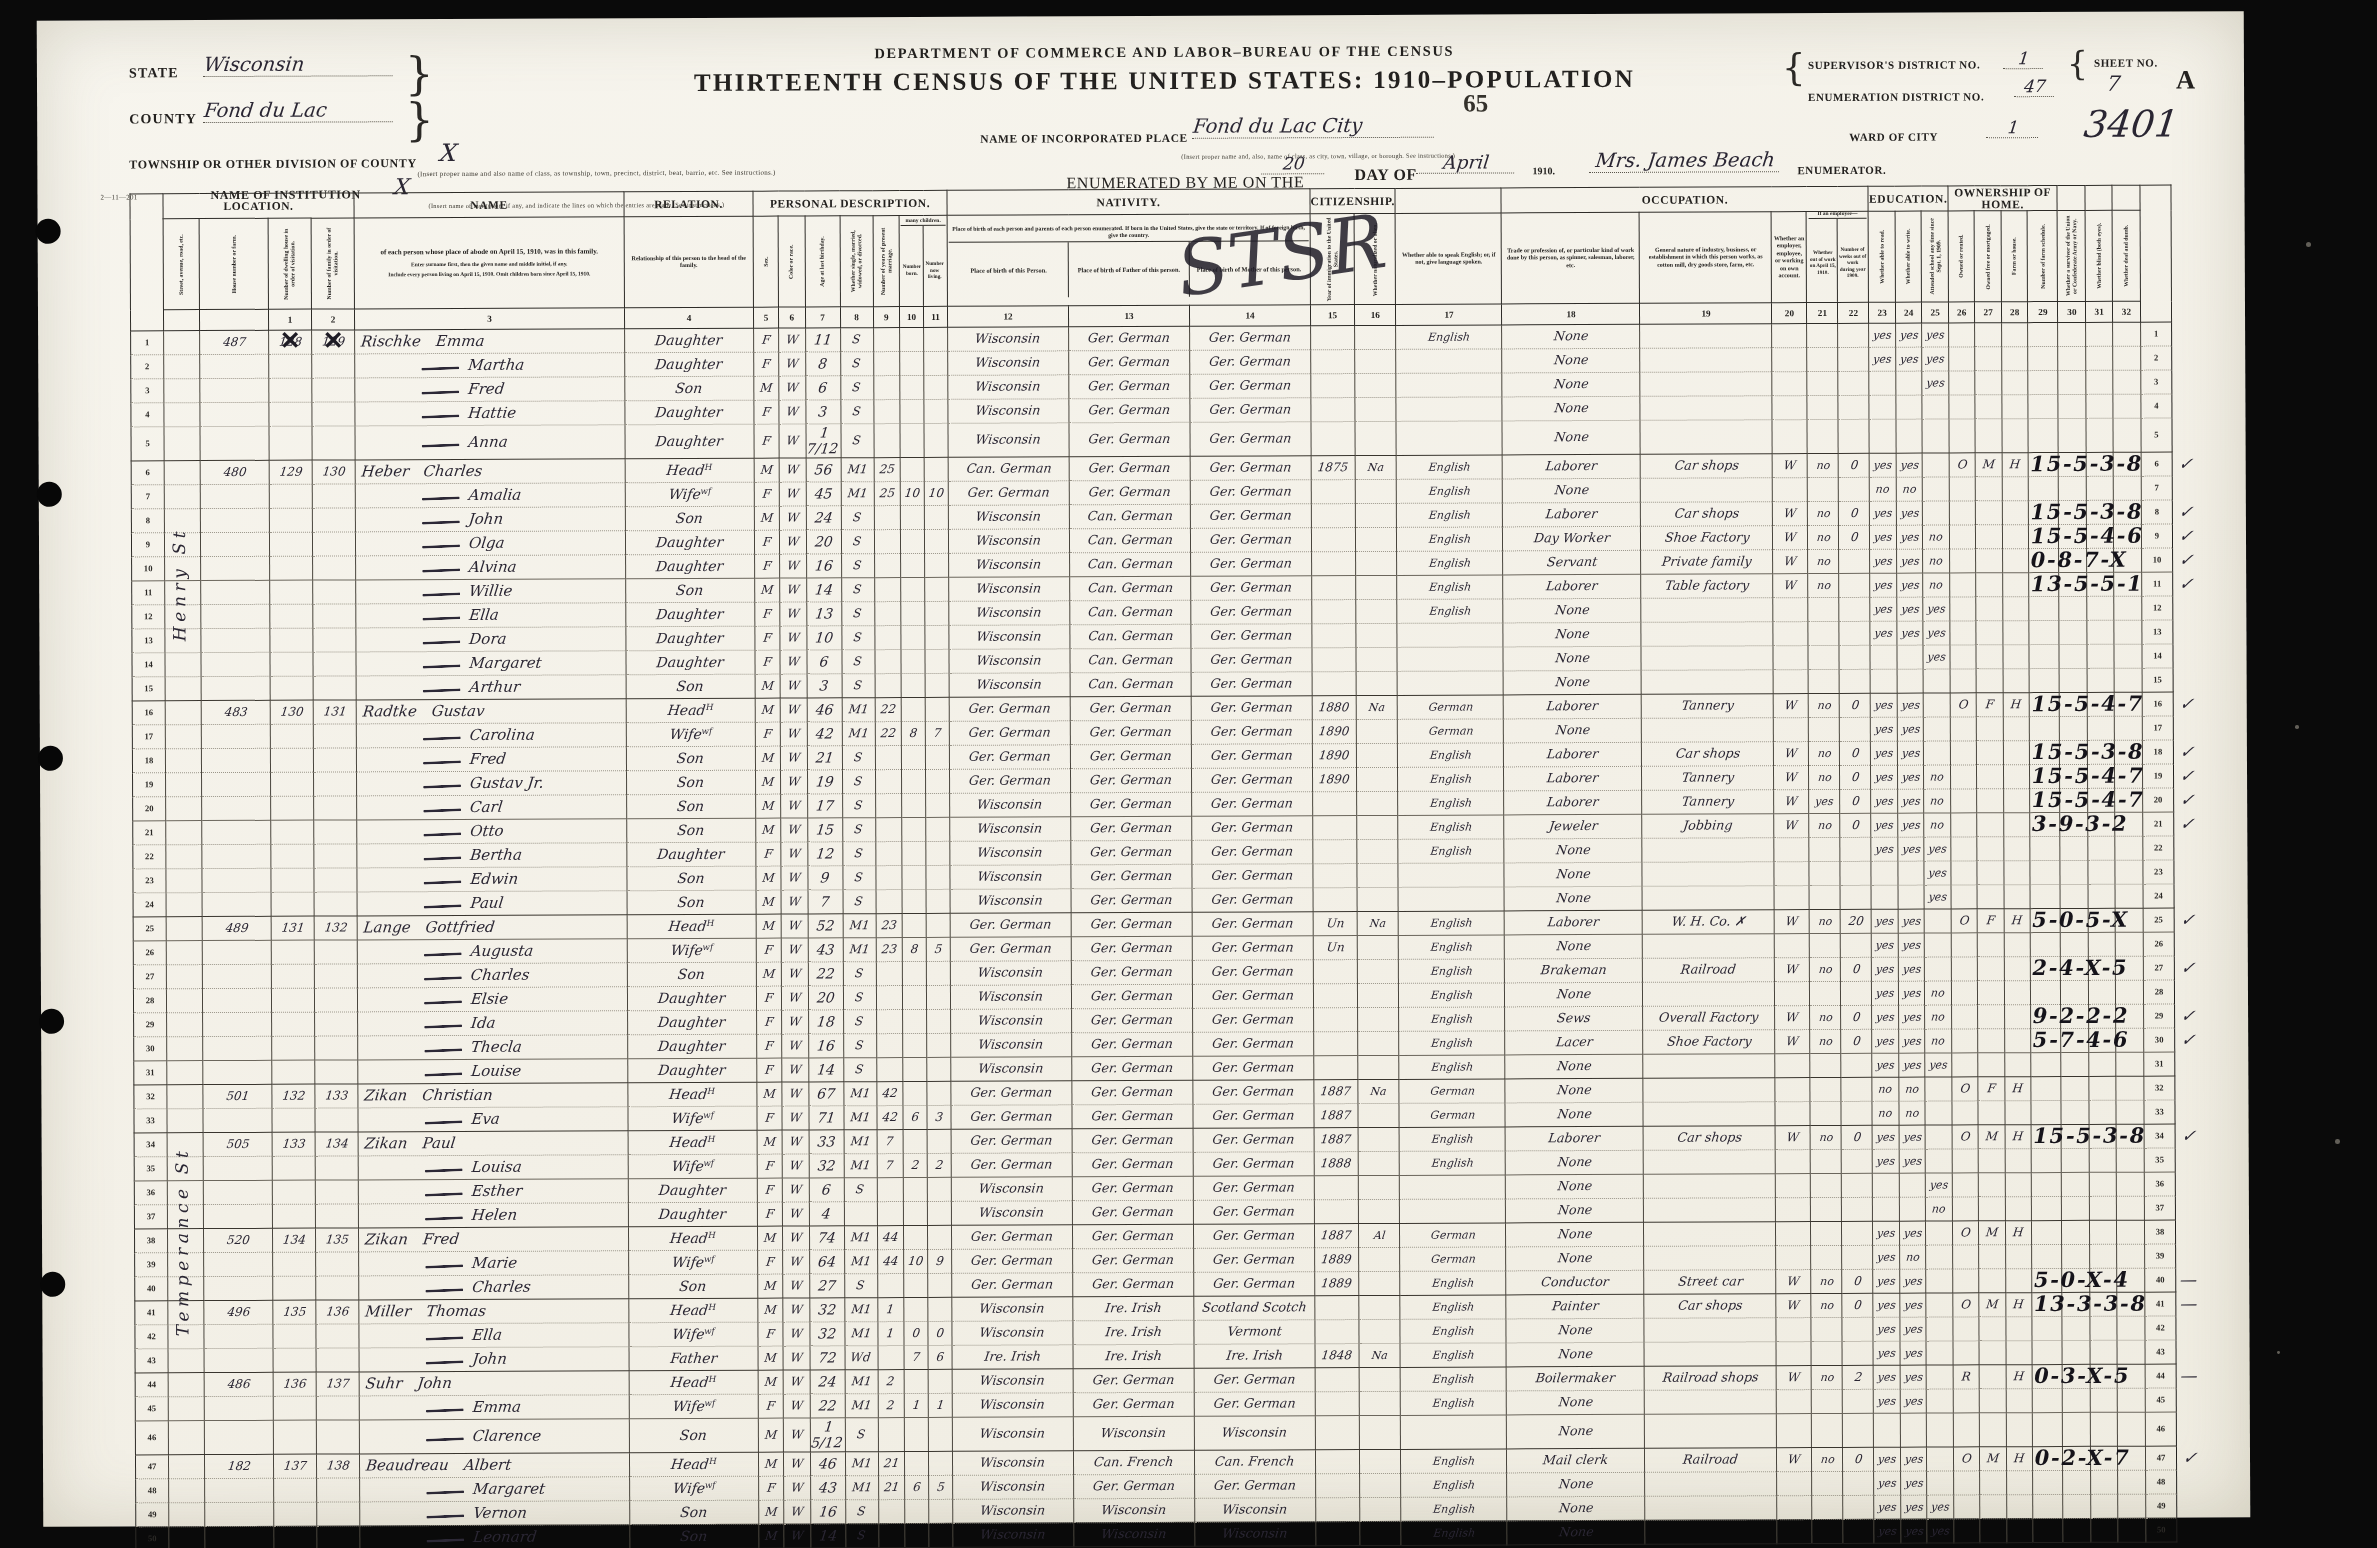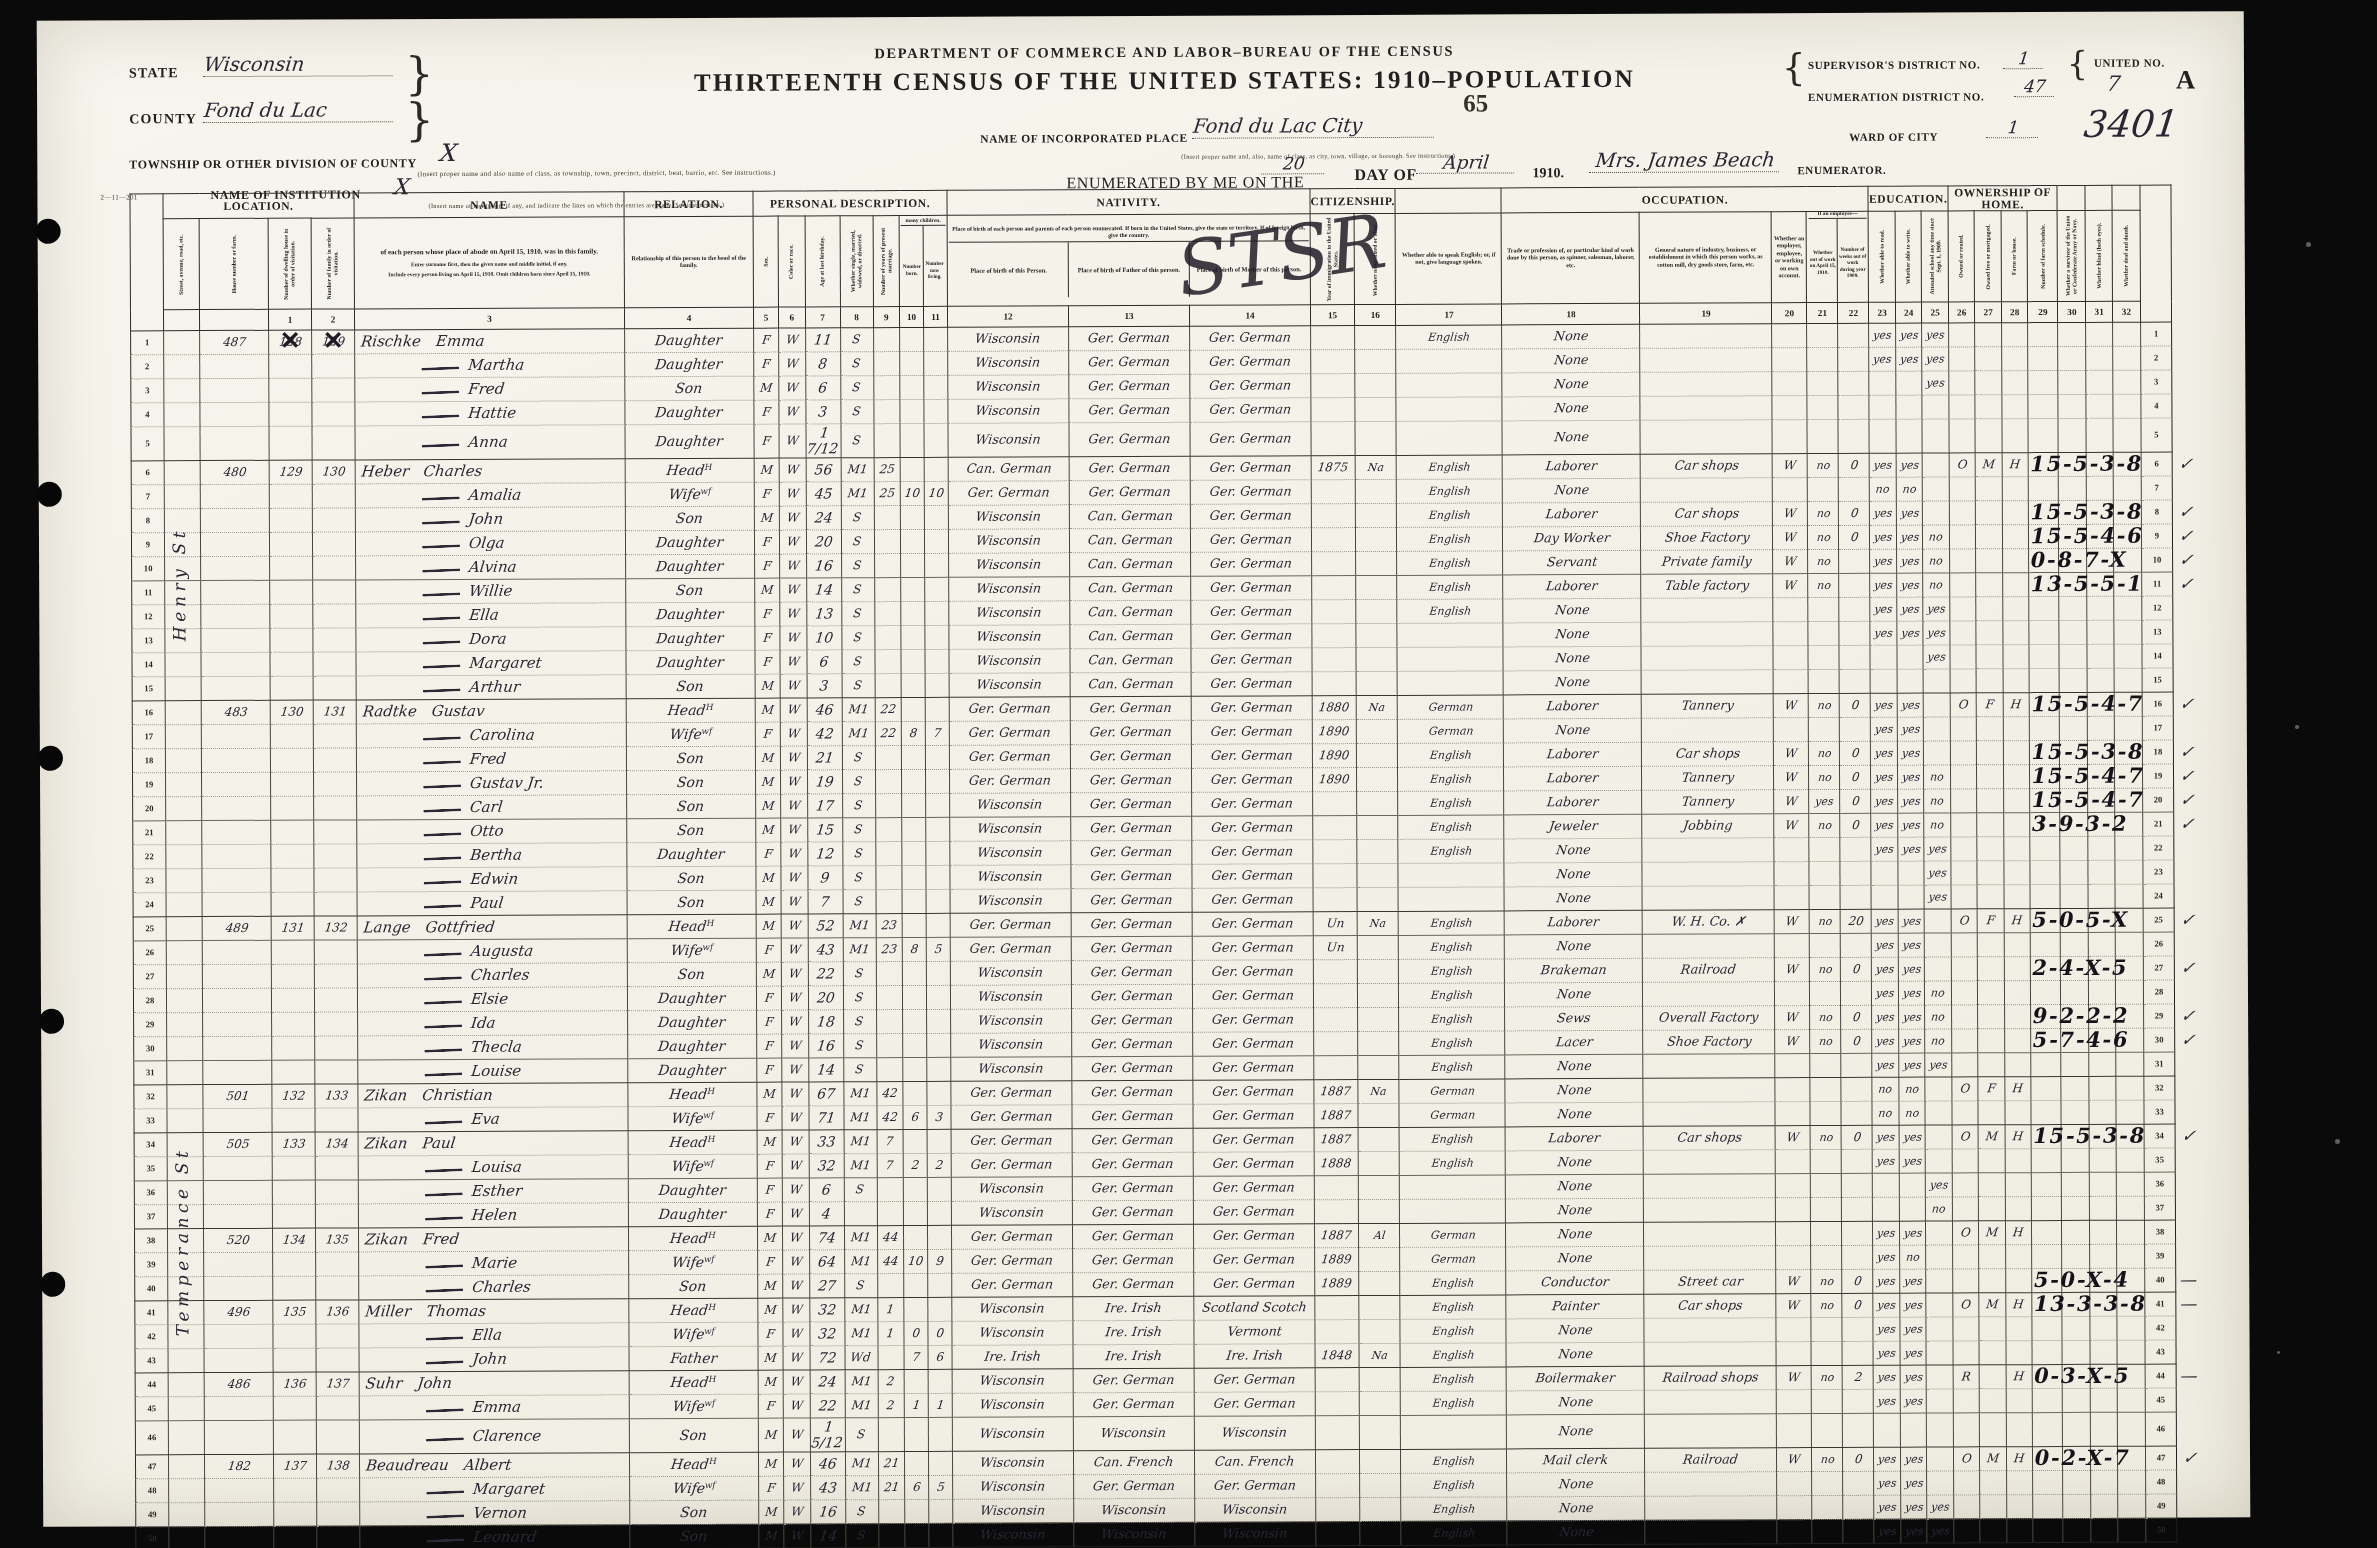--- a/index.html
+++ b/index.html
@@ -114,34 +114,34 @@
 
     <span class="abs pr" style="left:943px;top:116px;font-weight:bold;letter-spacing:0.6px;font-size:11.5px">NAME OF INCORPORATED PLACE</span>
     <span class="abs hw" style="left:1156px;top:99px;font-size:19.6px;border-bottom:1.2px dotted #5a564c;min-width:242px">Fond du Lac City</span>
     <span class="abs pr" id="stamp65" style="left:1426px;top:75px">65</span>
     <span class="abs small-note" style="left:1144px;top:137px;width:437px;font-size:6.3px">(Insert proper name and, also, name of class, as city, town, village, or borough.  See instructions.)</span>
 
     <span class="abs pr" style="left:1029px;top:158px;font-weight:normal;letter-spacing:0.6px;font-size:16px">ENUMERATED BY ME ON THE</span>
     <span class="abs hw" style="left:1225px;top:138px;font-size:17px;border-bottom:1.2px dotted #5a564c;min-width:63px;text-align:center">20</span>
     <span class="abs pr" style="left:1317px;top:151px;font-weight:bold;letter-spacing:0.6px;font-size:16px">DAY OF</span>
     <span class="abs hw" style="left:1380px;top:137px;font-size:18.4px;border-bottom:1.2px dotted #5a564c;min-width:98px;text-align:center">April</span>
-    <span class="abs pr" style="left:1495px;top:151px;font-weight:bold;font-size:14px">1910.</span>
+    <span class="abs pr" style="left:1495px;top:151px;font-weight:bold;font-size:10px">1910.</span>
     <span class="abs hw" style="left:1553px;top:135px;font-size:19.6px;border-bottom:1.2px dotted #5a564c;min-width:190px;text-align:center">Mrs. James Beach</span>
     <span class="abs pr" style="left:1760px;top:151px;font-weight:bold;letter-spacing:0.6px;font-size:11px">ENUMERATOR.</span>
 
     <span class="abs brace" style="left:1745px;top:33px;font-size:37px">{</span>
     <span class="abs pr" style="left:1771px;top:46px;font-weight:bold;letter-spacing:0.6px;font-size:11px">SUPERVISOR'S DISTRICT NO.</span>
     <span class="abs hw" style="left:1967px;top:36px;font-size:17px;border-bottom:1.2px dotted #5a564c;min-width:40px;text-align:center">1</span>
     <span class="abs pr" style="left:1771px;top:78px;font-weight:bold;letter-spacing:0.6px;font-size:11px">ENUMERATION DISTRICT NO.</span>
     <span class="abs hw" style="left:1978px;top:64px;font-size:17px;border-bottom:1.2px dotted #5a564c;min-width:40px;text-align:center">47</span>
     <span class="abs pr" style="left:1812px;top:118px;font-weight:bold;letter-spacing:0.6px;font-size:11px">WARD OF CITY</span>
     <span class="abs hw" style="left:1950px;top:105px;font-size:17px;border-bottom:1.2px dotted #5a564c;min-width:52px;text-align:center">1</span>
 
     <span class="abs brace" style="left:2030px;top:32px;font-size:33px">{</span>
-    <span class="abs pr" style="left:2057px;top:45px;font-weight:bold;letter-spacing:0.6px;font-size:11px">UNITED NO.</span>
+    <span class="abs pr" style="left:2057px;top:45px;font-weight:bold;letter-spacing:0.6px;font-size:11px">SHEET NO.</span>
     <span class="abs hw" style="left:2070px;top:60px;font-size:21px">7</span>
     <span class="abs pr" id="sheetA" style="left:2139px;top:53px">A</span>
     <span class="abs hw" id="big3401" style="left:2047px;top:91px">3401</span>
   </div>
 
   <div id="twrap">
     <div class="abs" id="scrawl" style="left:1047px;top:23px">STSR</div>
     <table id="census-table">
         <colgroup>
           <col style="width: 33px;">

